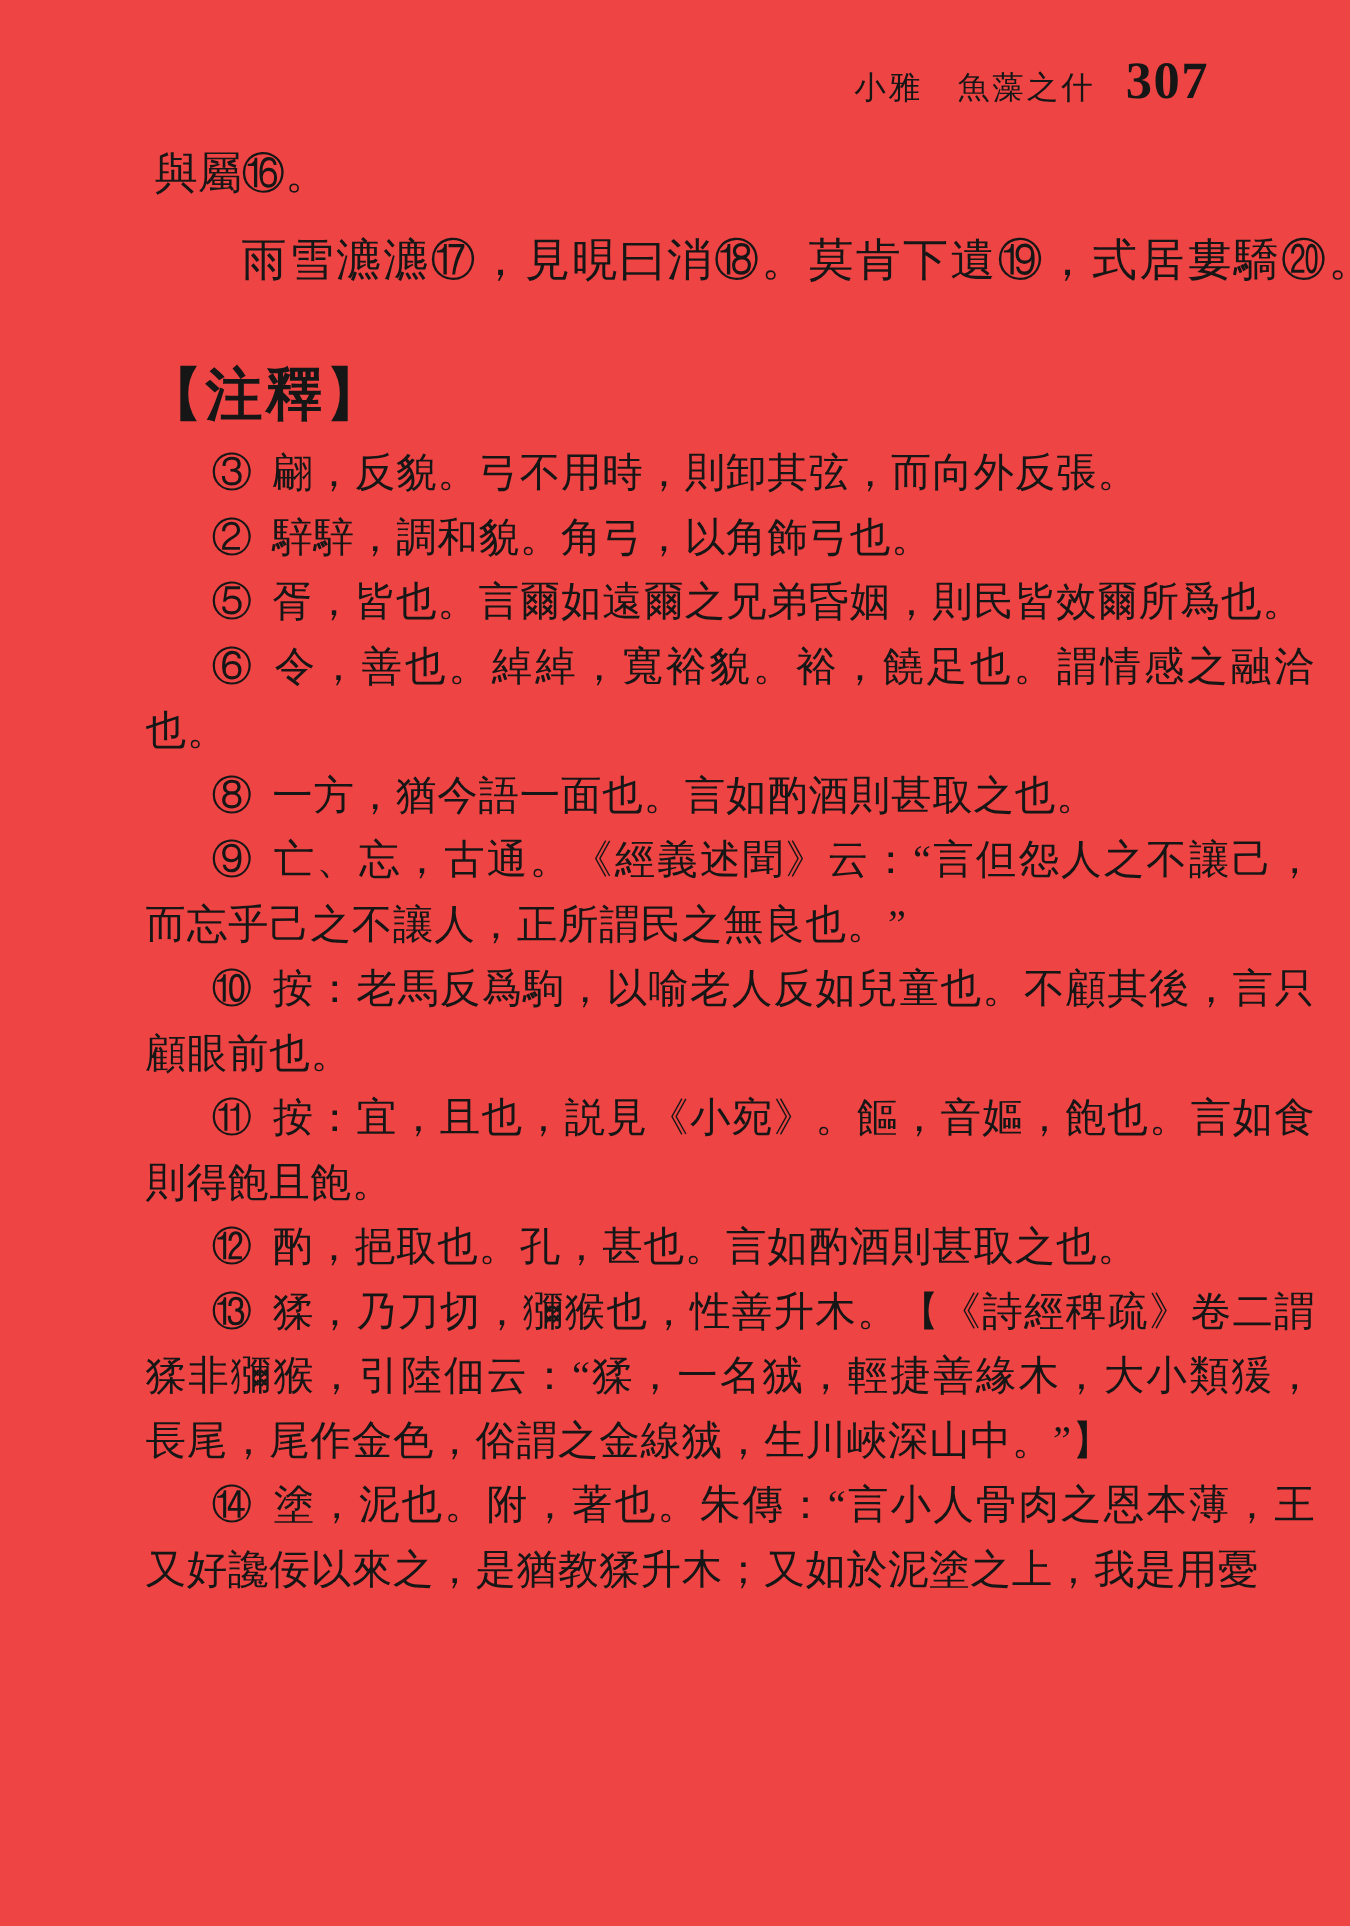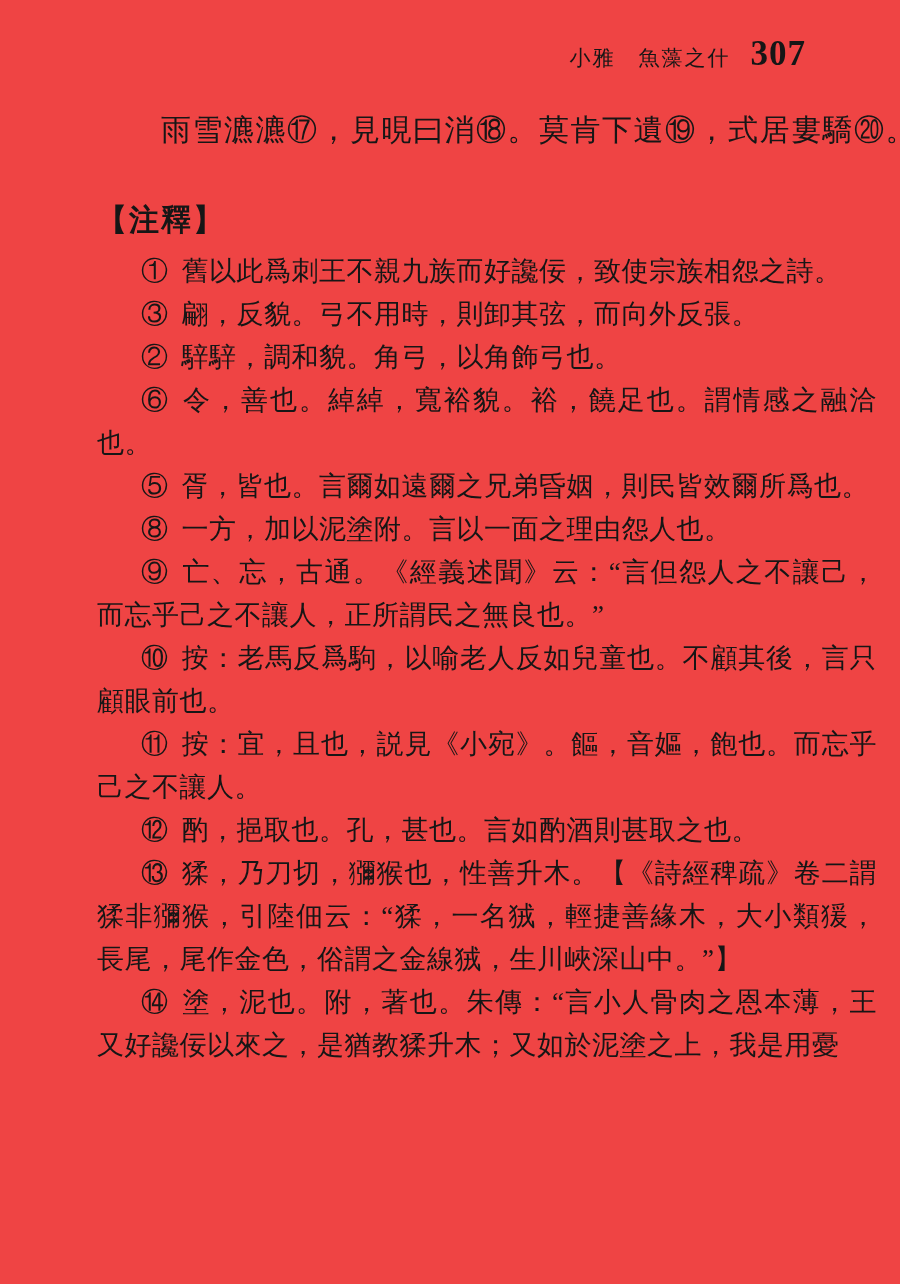--- a/index.html
+++ b/index.html
@@ -51,21 +51,21 @@
   }
   .verse-line {
     margin: 0;
     font-size: 30px;
     line-height: 52px;
     letter-spacing: 1.5px;
     white-space: nowrap;
   }
   .notes-heading {
     margin: 46px 0 0 0;
-    font-size: 30px;
+    font-size: 38px;
     font-weight: bold;
     letter-spacing: 2px;
     line-height: 36px;
   }
   .notes-list {
     margin-top: 12px;
   }
   .note {
     margin: 0;
     font-size: 27px;
@@ -83,36 +83,36 @@
 
 <div class="page">
 
   <div class="running-head">
     <span class="section-title">小雅　魚藻之什</span>
     <span class="page-number">307</span>
   </div>
 
   <div class="content">
 
+    <p class="opening-line">與屬⑯。</p>
 
     <div class="verse-block">
       <p class="verse-line">雨雪瀌瀌⑰，見晛曰消⑱。莫肯下遺⑲，式居婁驕⑳。</p>
     </div>
 
     <h2 class="notes-heading">【注釋】</h2>
 
     <div class="notes-list">
-      <p class="note"><span class="note-num">①</span><span>舊以此爲刺王不親九族而好讒佞，致使宗族相怨之詩。</span></p>
       <p class="note"><span class="note-num">③</span><span>翩，反貌。弓不用時，則卸其弦，而向外反張。</span></p>
       <p class="note"><span class="note-num">②</span><span>騂騂，調和貌。角弓，以角飾弓也。</span></p>
+      <p class="note"><span class="note-num">⑤</span><span>胥，皆也。言爾如遠爾之兄弟昏姻，則民皆效爾所爲也。</span></p>
       <p class="note"><span class="note-num">⑥</span><span>令，善也。綽綽，寬裕貌。裕，饒足也。謂情感之融洽也。</span></p>
-      <p class="note"><span class="note-num">⑤</span><span>胥，皆也。言爾如遠爾之兄弟昏姻，則民皆效爾所爲也。</span></p>
-      <p class="note"><span class="note-num">⑧</span><span>一方，加以泥塗附。言以一面之理由怨人也。</span></p>
+      <p class="note"><span class="note-num">⑧</span><span>一方，猶今語一面也。言如酌酒則甚取之也。</span></p>
       <p class="note"><span class="note-num">⑨</span><span>亡、忘，古通。《經義述聞》云：“言但怨人之不讓己，而忘乎己之不讓人，正所謂民之無良也。”</span></p>
       <p class="note"><span class="note-num">⑩</span><span>按：老馬反爲駒，以喻老人反如兒童也。不顧其後，言只顧眼前也。</span></p>
-      <p class="note"><span class="note-num">⑪</span><span>按：宜，且也，説見《小宛》。饇，音嫗，飽也。而忘乎己之不讓人。</span></p>
+      <p class="note"><span class="note-num">⑪</span><span>按：宜，且也，説見《小宛》。饇，音嫗，飽也。言如食則得飽且飽。</span></p>
       <p class="note"><span class="note-num">⑫</span><span>酌，挹取也。孔，甚也。言如酌酒則甚取之也。</span></p>
       <p class="note"><span class="note-num">⑬</span><span>猱，乃刀切，獼猴也，性善升木。【《詩經稗疏》卷二謂猱非獼猴，引陸佃云：“猱，一名狨，輕捷善緣木，大小類猨，長尾，尾作金色，俗謂之金線狨，生川峽深山中。”】</span></p>
       <p class="note"><span class="note-num">⑭</span><span>塗，泥也。附，著也。朱傳：“言小人骨肉之恩本薄，王又好讒佞以來之，是猶教猱升木；又如於泥塗之上，我是用憂</span></p>
     </div>
 
   </div>
 </div>
 
 </body></html>

